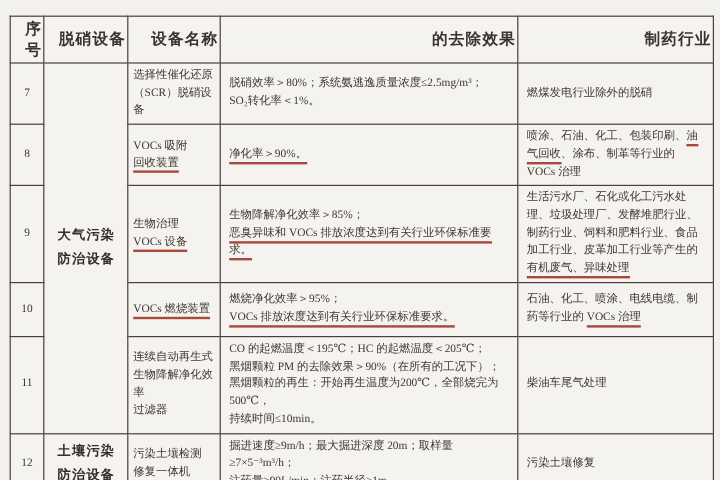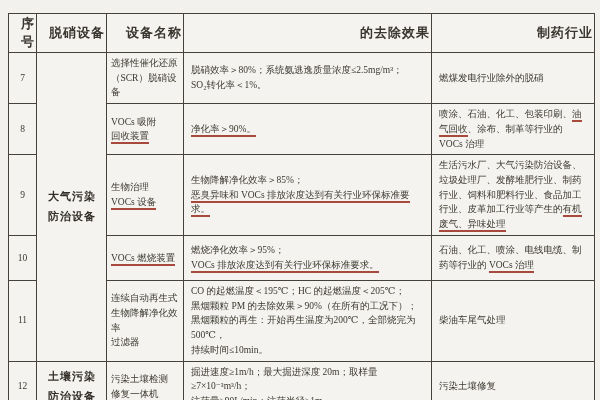--- a/index.html
+++ b/index.html
@@ -95,21 +95,21 @@
         <tr class="row-2">
           <td class="c-idx">9</td>
           <td class="c-name">
             <span class="nline"><span class="">生物治理</span></span>
             <span class="nline"><span class="redline">VOCs 设备</span></span>
           </td>
           <td class="c-par">
             <span class="pline"><span class="">生物降解净化效率＞85%；</span></span>
             <span class="pline"><span class="redline">恶臭异味和 VOCs 排放浓度达到有关行业环保标准要求。</span></span>
           </td>
-          <td class="c-app"><span class="">生活污水厂、大气污染防治设备、垃圾处理厂、发酵堆肥行业、制药行业、饲料和肥料行业、食品加工行业、皮革加工行业等产生的</span><span class="redline">有机废气、异味处理</span></td>
+          <td class="c-app"><span class="">生活污水厂、石化或化工污水处理、垃圾处理厂、发酵堆肥行业、制药行业、饲料和肥料行业、食品加工行业、皮革加工行业等产生的</span><span class="redline">有机废气、异味处理</span></td>
         </tr>
         <tr class="row-3">
           <td class="c-idx">10</td>
           <td class="c-name">
             <span class="nline"><span class="redline">VOCs 燃烧装置</span></span>
           </td>
           <td class="c-par">
             <span class="pline"><span class="">燃烧净化效率＞95%；</span></span>
             <span class="pline"><span class="redline">VOCs 排放浓度达到有关行业环保标准要求。</span></span>
           </td>
@@ -131,20 +131,20 @@
           <td class="c-app"><span class="">柴油车尾气处理</span></td>
         </tr>
         <tr class="row-5">
           <td class="c-idx">12</td>
           <td class="c-cat" rowspan="1">土壤污染防治设备</td>
           <td class="c-name">
             <span class="nline"><span class="">污染土壤检测</span></span>
             <span class="nline"><span class="">修复一体机</span></span>
           </td>
           <td class="c-par">
-            <span class="pline"><span class="">掘进速度≥1m/h；最大掘进深度 20m；取样量≥7×10⁻³m³/h；</span></span>
+            <span class="pline"><span class="">掘进速度≥9m/h；最大掘进深度 20m；取样量≥7×5⁻³m³/h；</span></span>
             <span class="pline"><span class="">注药量≥90L/min；注药半径≥1m。</span></span>
           </td>
           <td class="c-app"><span class="">污染土壤修复</span></td>
         </tr>
       </tbody>
   </table>
 </div>
 
 </body></html>

